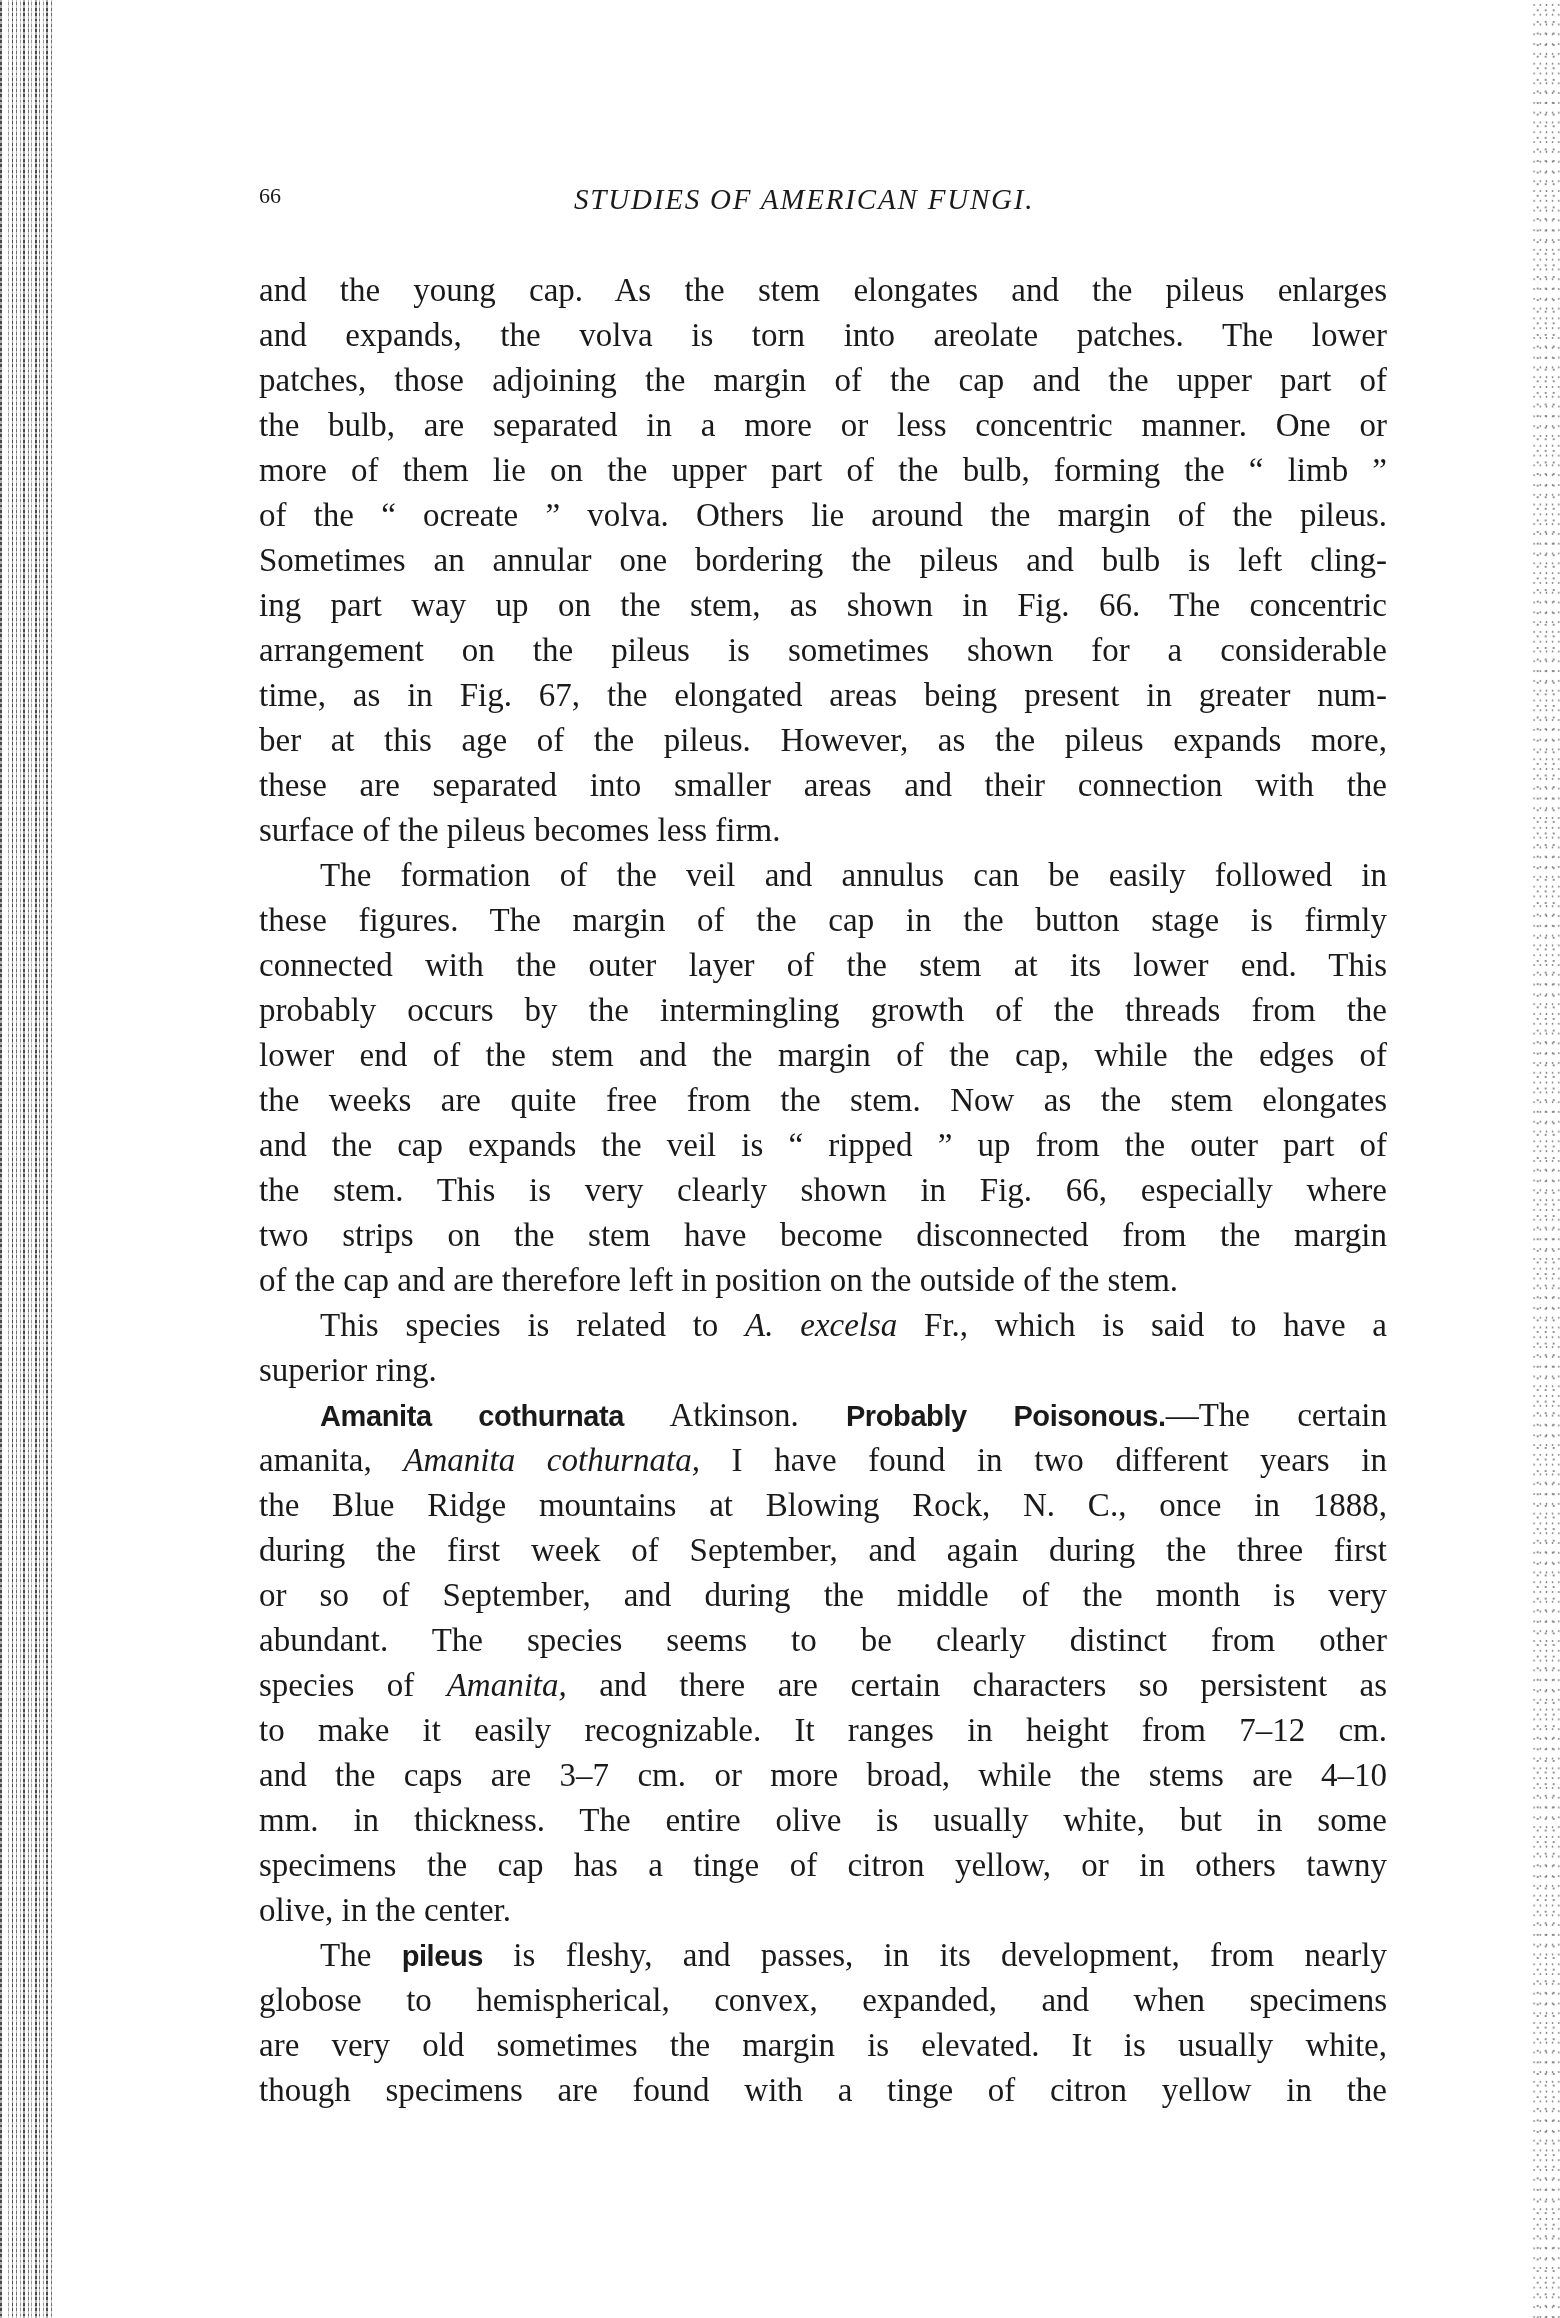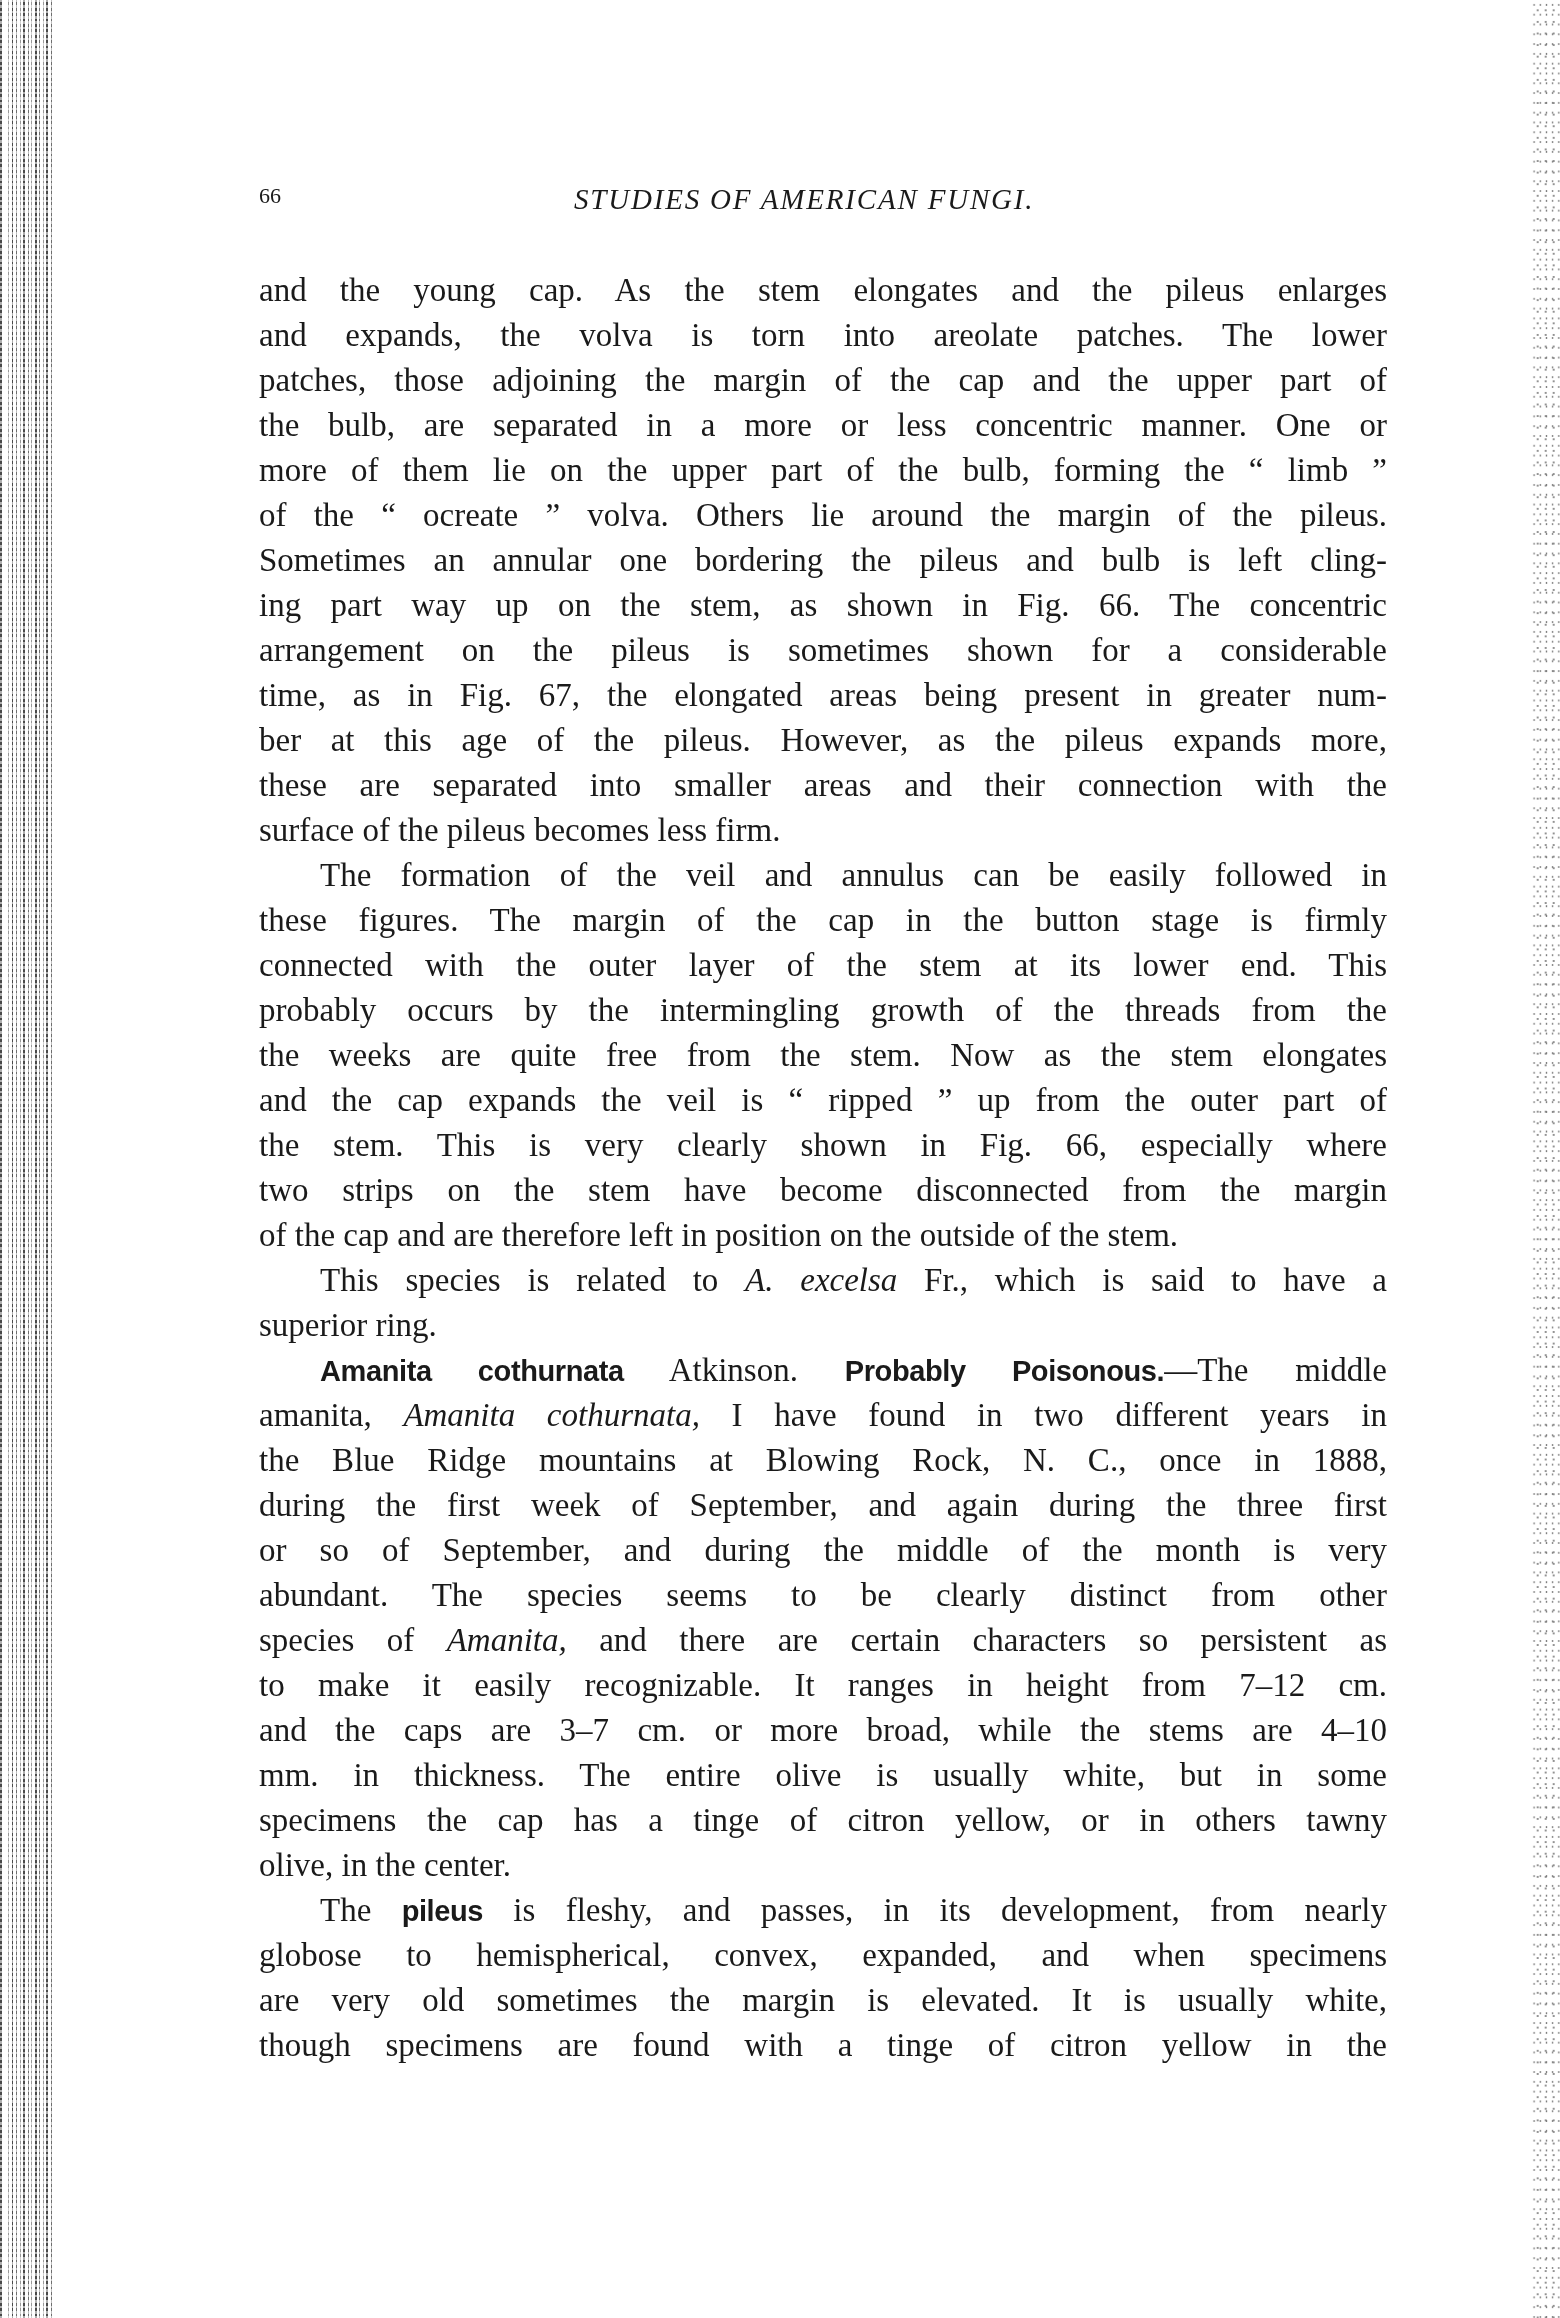--- a/index.html
+++ b/index.html
@@ -73,30 +73,31 @@
   <span class="line">arrangement on the pileus is sometimes shown for a considerable</span>
   <span class="line">time, as in Fig. 67, the elongated areas being present in greater num-</span>
   <span class="line">ber at this age of the pileus.  However, as the pileus expands more,</span>
   <span class="line">these are separated into smaller areas and their connection with the</span>
   <span class="line last">surface of the pileus becomes less firm.</span>
 
   <span class="line indent">The formation of the veil and annulus can be easily followed in</span>
   <span class="line">these figures.  The margin of the cap in the button stage is firmly</span>
   <span class="line">connected with the outer layer of the stem at its lower end.  This</span>
   <span class="line">probably occurs by the intermingling growth of the threads from the</span>
+  <span class="line">lower end of the stem and the margin of the cap, while the edges of</span>
   <span class="line">the weeks are quite free from the stem.  Now as the stem elongates</span>
   <span class="line">and the cap expands the veil is “ ripped ” up from the outer part of</span>
   <span class="line">the stem.  This is very clearly shown in Fig. 66, especially where</span>
   <span class="line">two strips on the stem have become disconnected from the margin</span>
   <span class="line last">of the cap and are therefore left in position on the outside of the stem.</span>
 
   <span class="line indent"><span>This species is related to </span><span class="i">A. excelsa</span><span> Fr., which is said to have a</span></span>
   <span class="line last">superior ring.</span>
 
-  <span class="line indent"><span class="b">Amanita cothurnata</span><span> Atkinson.  </span><span class="b">Probably Poisonous.</span><span>—The middle</span></span>
+  <span class="line indent"><span class="b">Amanita cothurnata</span><span> Atkinson.  </span><span class="b">Probably Poisonous.</span><span>—The certain</span></span>
   <span class="line"><span>amanita, </span><span class="i">Amanita cothurnata,</span><span> I have found in two different years in</span></span>
   <span class="line">the Blue Ridge mountains at Blowing Rock, N. C., once in 1888,</span>
   <span class="line">during the first week of September, and again during the three first</span>
   <span class="line">or so of September, and during the middle of the month is very</span>
   <span class="line">abundant.  The species seems to be clearly distinct from other</span>
   <span class="line"><span>species of </span><span class="i">Amanita,</span><span> and there are certain characters so persistent as</span></span>
   <span class="line">to make it easily recognizable.  It ranges in height from 7–12 cm.</span>
   <span class="line">and the caps are 3–7 cm. or more broad, while the stems are 4–10</span>
   <span class="line">mm. in thickness.  The entire olive is usually white, but in some</span>
   <span class="line">specimens the cap has a tinge of citron yellow, or in others tawny</span>

